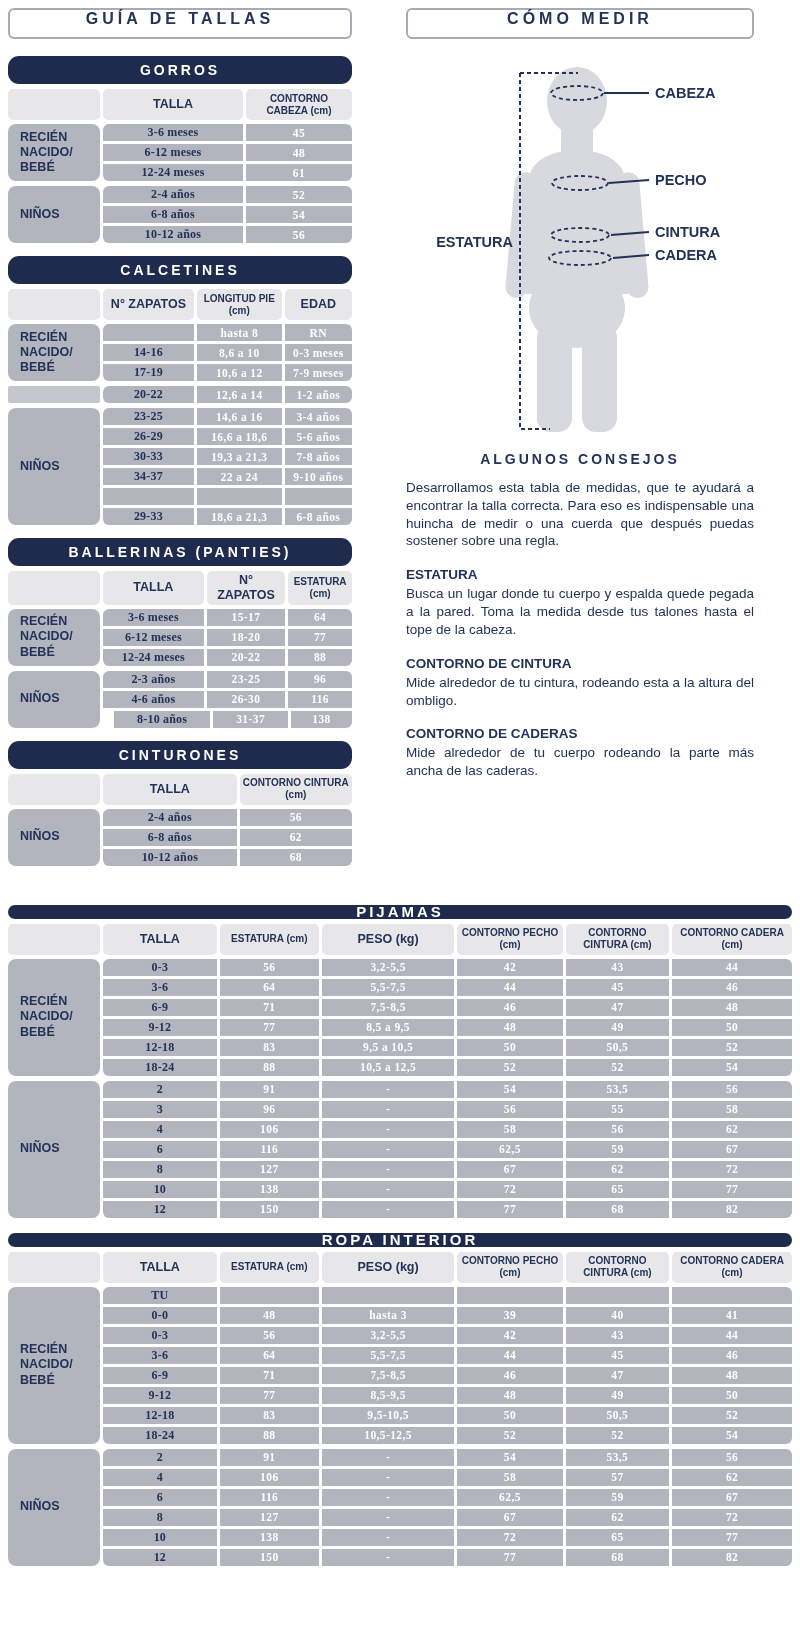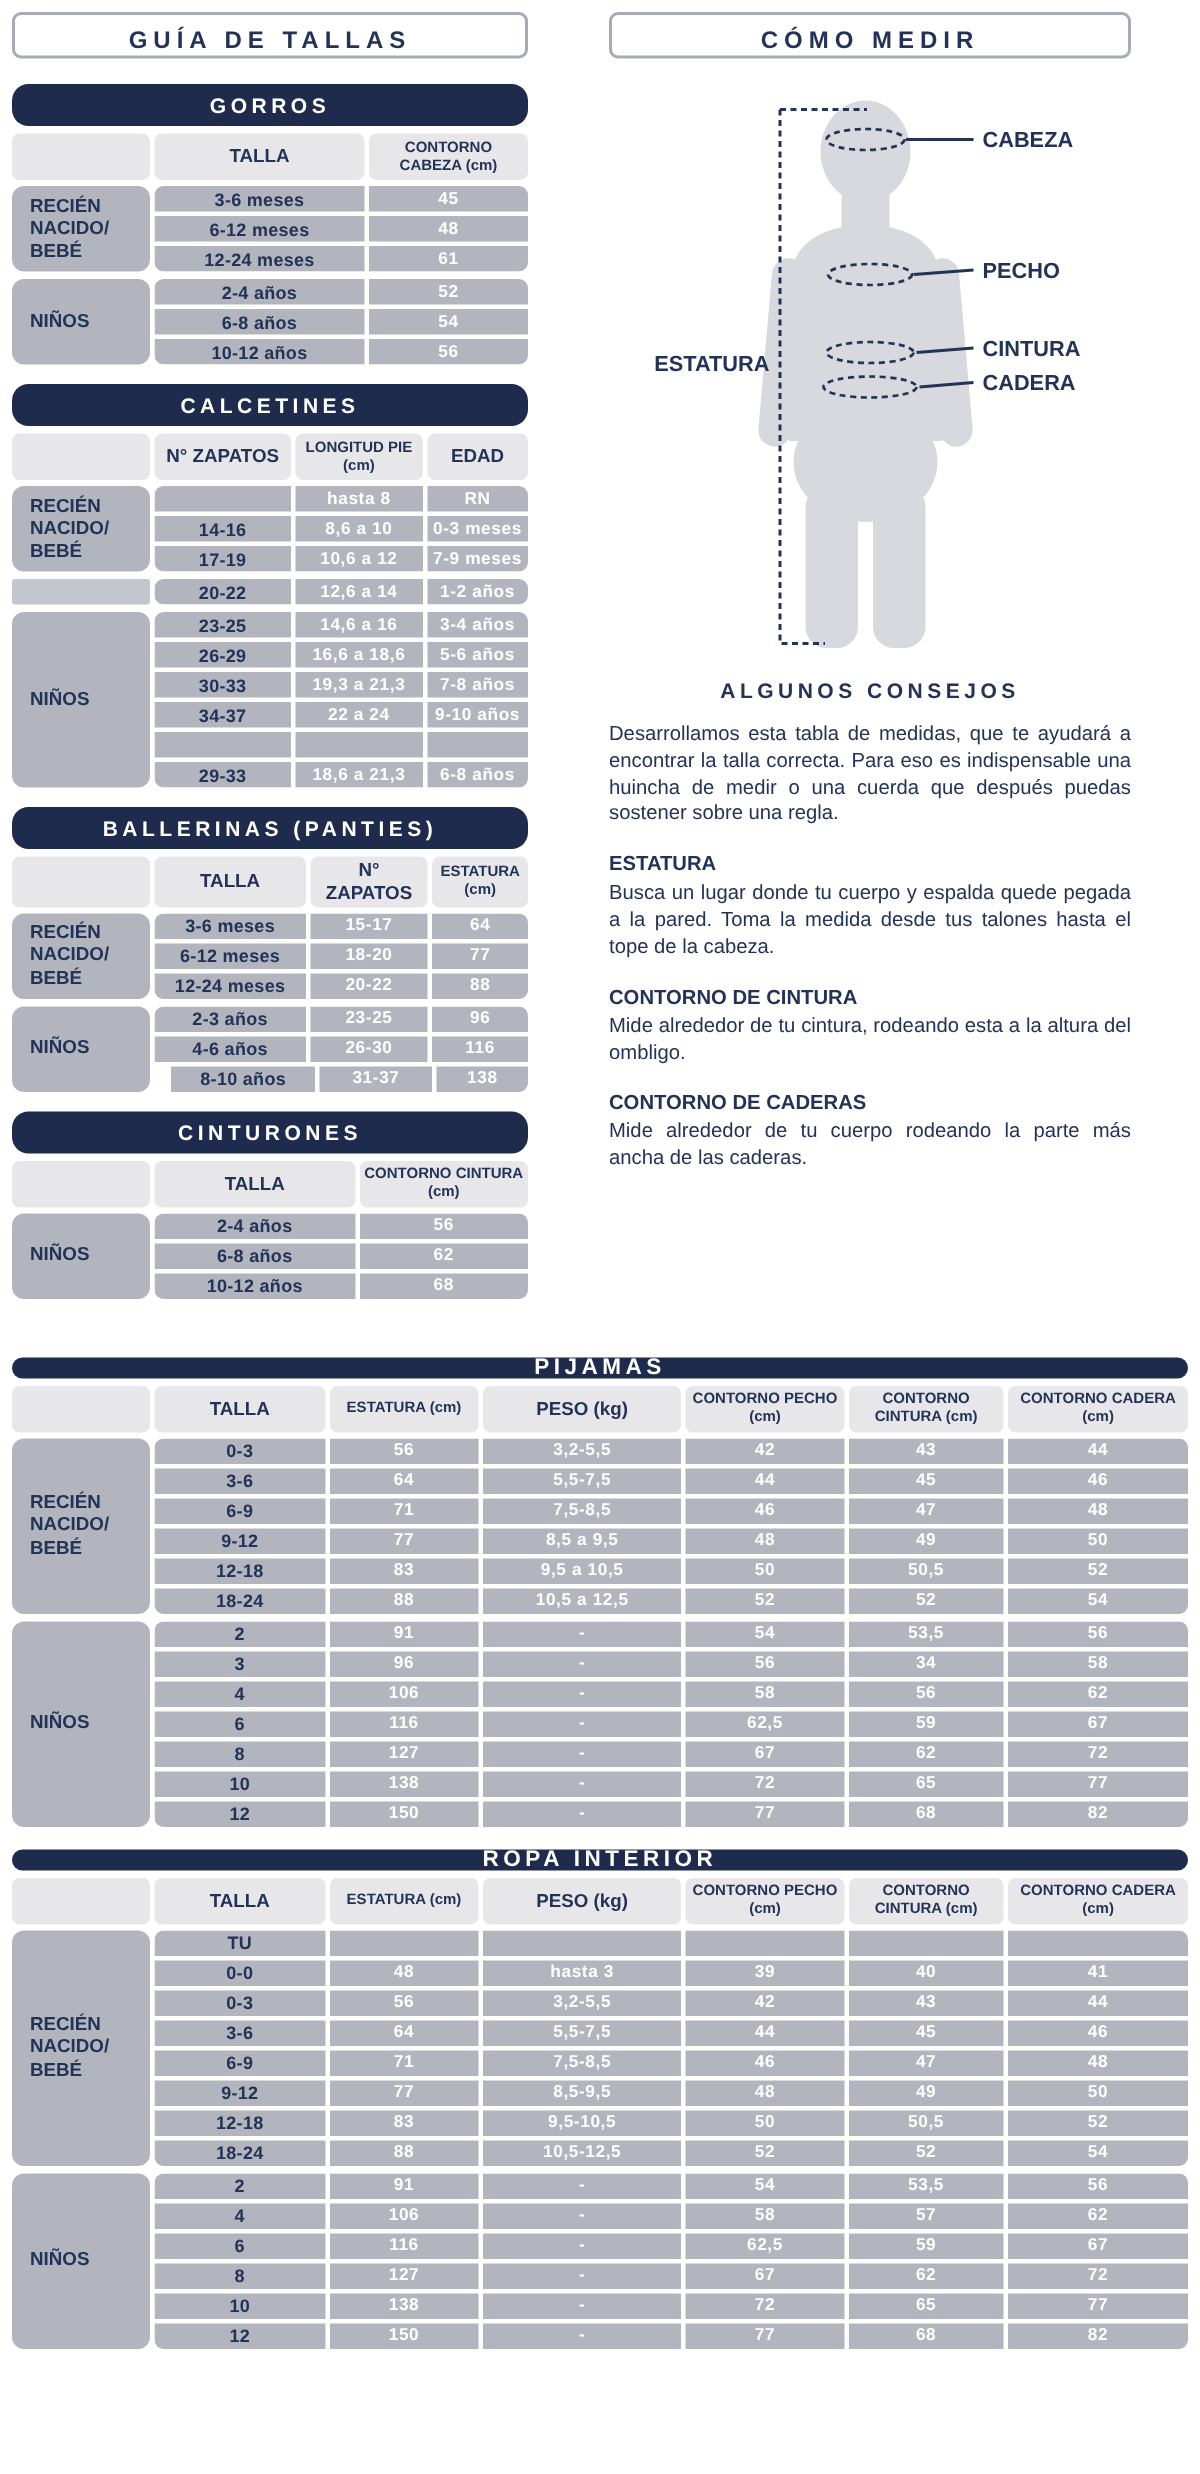--- a/index.html
+++ b/index.html
@@ -9,21 +9,21 @@
     font-family: "Liberation Sans", sans-serif;
     color: var(--navy-text, #233257);
     background: #fff;
   }
   .page { padding: 8px 8px 24px; }
 
   .top { display: grid; grid-template-columns: 344px 348px; column-gap: 54px; margin-bottom: 26px; }
 
   .title-box {
     height: 31px; border: 2px solid var(--title-border, #a7abb5); border-radius: 6px;
-    display: flex; align-items: flex-end; justify-content: center;
+    display: flex; align-items: flex-start; justify-content: center;
     font-weight: bold; font-size: 16px; letter-spacing: 4px;
     color: var(--navy-text, #233257); margin-bottom: 17px; background: #fff;
   }
 
   .bar {
     height: 28px; background: var(--navy-bar, #1f2b4d); border-radius: 11px;
     display: flex; align-items: center; justify-content: center;
     color: #fff; font-weight: bold; font-size: 14px; letter-spacing: 3px;
     margin-bottom: 5px;
   }
@@ -42,21 +42,21 @@
   .pill.big { font-size: 12.5px; text-align: center; }
 
   .band { display: flex; margin-bottom: 5px; }
   .band:last-child { margin-bottom: 0; }
   .gcell {
     flex: 0 0 92px; margin-right: 3px; background: var(--cell-gray, #b2b5be);
     border-radius: 8px; display: flex; align-items: center; padding-left: 12px;
     color: var(--navy-text, #233257); font-weight: bold; font-size: 12.5px; line-height: 1.22;
   }
   .gcell.blank { background: var(--blank-gray, #c3c6cd); border-radius: 2px; }
-  .rows { flex: 1; display: flex; flex-direction: column; gap: 3px; border-radius: 6px; overflow: hidden; }
+  .rows { flex: 1; display: flex; flex-direction: column; gap: 3px; border-radius: 6px; overflow: hidden; font-family: Liberation Serif, serif; }
   .trow { display: grid; gap: 3px; }
   .cell {
     background: var(--cell-gray, #b2b5be); min-height: 17px;
     display: flex; align-items: center; justify-content: center;
     color: #fff; font-weight: bold; font-size: 11.5px; letter-spacing: 0.4px;
   }
   .cell.first { color: var(--navy-text, #233257); font-size: 12px; letter-spacing: 0.2px; }
 
   
   .intro { text-align: center; font-size: 13.5px; line-height: 1.35; margin-bottom: 6px; }
@@ -439,21 +439,21 @@
               <div class="cell">-</div>
               <div class="cell">54</div>
               <div class="cell">53,5</div>
               <div class="cell">56</div>
             </div>
             <div class="trow" style="grid-template-columns: 1.1fr 0.96fr 1.28fr 1.02fr 1fr 1.16fr;">
               <div class="cell first">3</div>
               <div class="cell">96</div>
               <div class="cell">-</div>
               <div class="cell">56</div>
-              <div class="cell">34</div>
+              <div class="cell">55</div>
               <div class="cell">58</div>
             </div>
             <div class="trow" style="grid-template-columns: 1.1fr 0.96fr 1.28fr 1.02fr 1fr 1.16fr;">
               <div class="cell first">4</div>
               <div class="cell">106</div>
               <div class="cell">-</div>
               <div class="cell">58</div>
               <div class="cell">56</div>
               <div class="cell">62</div>
             </div>

